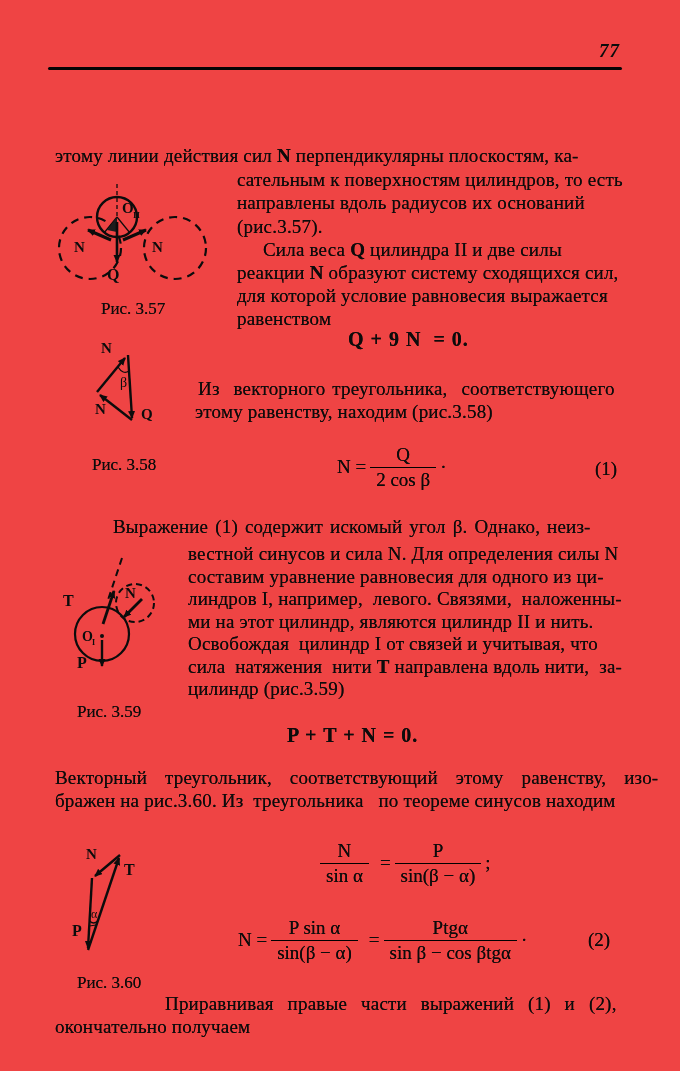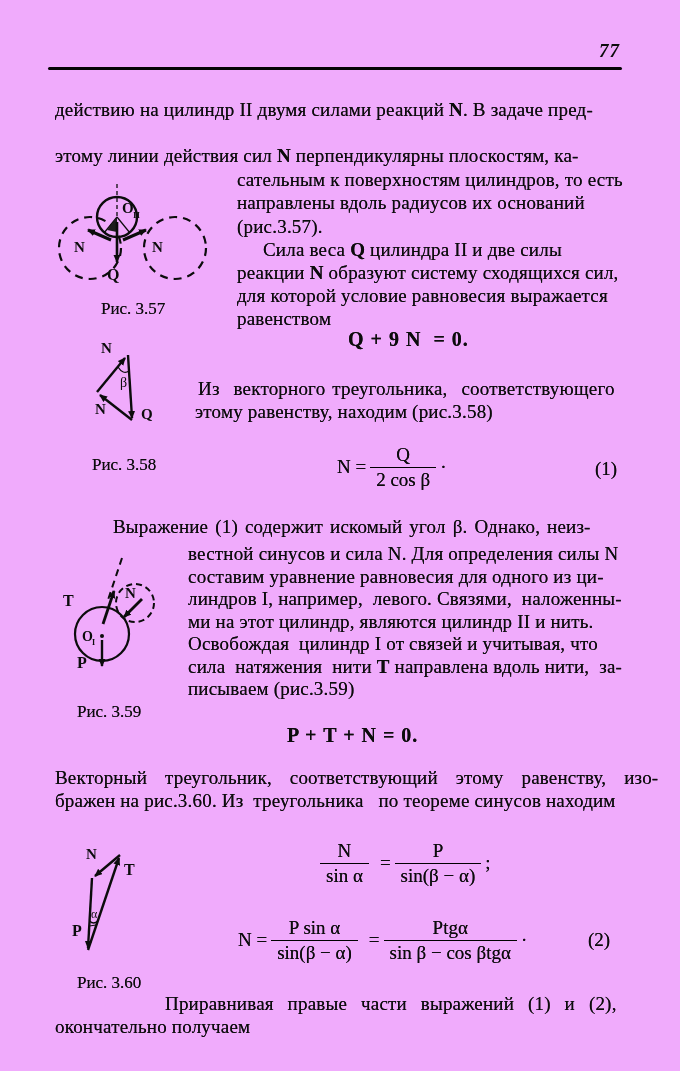--- a/index.html
+++ b/index.html
@@ -1,18 +1,18 @@
 <!DOCTYPE html>
 <html><head>
 <meta charset="utf-8">
 <style>
   html,body{margin:0;padding:0;background:#e8e8e8;}
   .page{
     position:relative;width:680px;height:1071px;margin:0 auto;
-    background:#f0abfc;color:#0c0c0c;overflow:hidden;
+    background:#ef4444;color:#0c0c0c;overflow:hidden;
     font-family:"Liberation Serif",serif;
   }
   .line{
     position:absolute;white-space:pre;font-size:19px;line-height:23px;
     letter-spacing:.2px;text-shadow:0 0 .5px rgba(0,0,0,.75);
   }
   .ws2{word-spacing:2px}
   .ws4{word-spacing:4px}
   .pageno{
     position:absolute;left:599px;top:40px;font-size:19px;
@@ -32,21 +32,20 @@
   .fb{font-weight:700}
 </style>
 </head>
 <body>
 
 <div class="page">
 
   <div class="pageno">77</div>
   <div class="rule"></div>
 
-  <div class="line" style="left:55px;top:98px"><span>действию на цилиндр II двумя силами реакций </span><span style="font-weight: 700;">N</span><span>. В задаче пред-</span></div>
   <div class="line" style="left:55px;top:144px"><span>этому линии действия сил </span><span style="font-weight: 700;">N</span><span> перпендикулярны плоскостям, ка-</span></div>
 
   <svg class="fig" style="left:48px;top:176px" width="170" height="118" viewBox="0 0 170 118">
     <defs>
       <marker id="m57" markerWidth="10" markerHeight="8" refX="7" refY="3.5" orient="auto" markerUnits="userSpaceOnUse">
         <path d="M0,0 L8,3.5 L0,7 Z" fill="#0c0c0c"></path>
       </marker>
     </defs>
     <circle cx="42" cy="72" r="31" fill="none" stroke="#0c0c0c" stroke-width="2.2" stroke-dasharray="8 6"></circle>
     <circle cx="127" cy="72" r="31" fill="none" stroke="#0c0c0c" stroke-width="2.2" stroke-dasharray="8 6"></circle>
@@ -128,21 +127,21 @@
     <text x="37" y="89" font-size="8" class="fb">I</text>
   </svg>
   <div class="caption" style="left:77px;top:702px">Рис. 3.59</div>
 
   <div class="line" style="left:188px;top:542px"><span>вестной синусов и сила N. Для определения силы N</span></div>
   <div class="line" style="left:188px;top:565px"><span>составим уравнение равновесия для одного из ци-</span></div>
   <div class="line" style="left:188px;top:587px"><span>линдров I, например,  левого. Связями,  наложенны-</span></div>
   <div class="line" style="left:188px;top:610px"><span>ми на этот цилиндр, являются цилиндр II и нить.</span></div>
   <div class="line" style="left:188px;top:632px"><span>Освобождая  цилиндр I от связей и учитывая, что</span></div>
   <div class="line" style="left:188px;top:655px"><span>сила  натяжения  нити </span><span style="font-weight: 700;">T</span><span> направлена вдоль нити,  за-</span></div>
-  <div class="line" style="left:188px;top:677px"><span>писываем (рис.3.59)</span></div>
+  <div class="line" style="left:188px;top:677px"><span>цилиндр (рис.3.59)</span></div>
 
   <div class="eq-bold" style="left:287px;top:724px">P + T + N = 0.</div>
 
   <div class="line ws4" style="left:55px;top:766px"><span>Векторный  треугольник,  соответствующий  этому  равенству,  изо-</span></div>
   <div class="line" style="left:55px;top:789px"><span>бражен на рис.3.60. Из  треугольника   по теореме синусов находим</span></div>
 
   <svg class="fig" style="left:60px;top:846px" width="115" height="122" viewBox="0 0 115 122">
     <defs>
       <marker id="m60" markerWidth="10" markerHeight="8" refX="7" refY="3.5" orient="auto" markerUnits="userSpaceOnUse">
         <path d="M0,0 L8,3.5 L0,7 Z" fill="#0c0c0c"></path>

